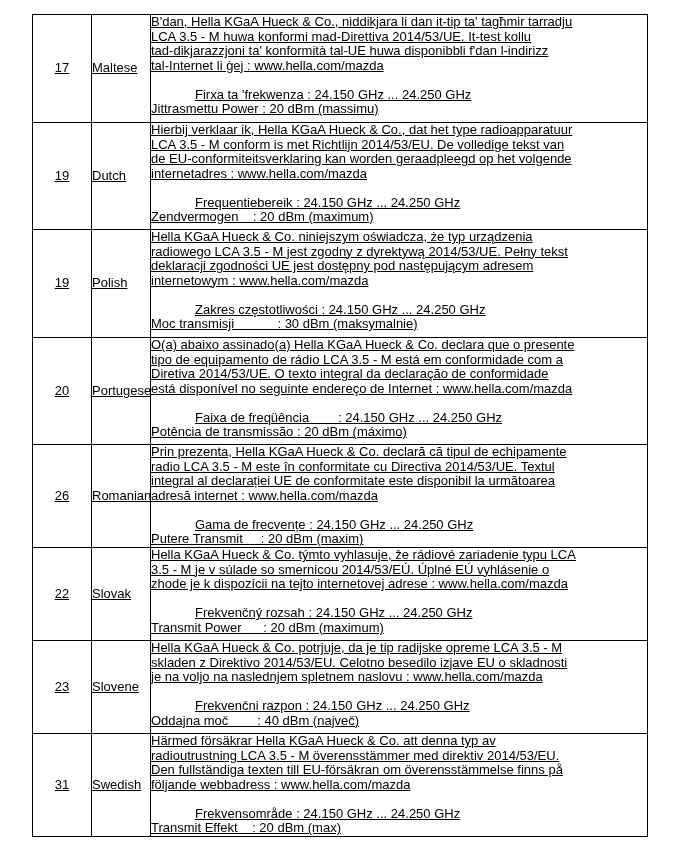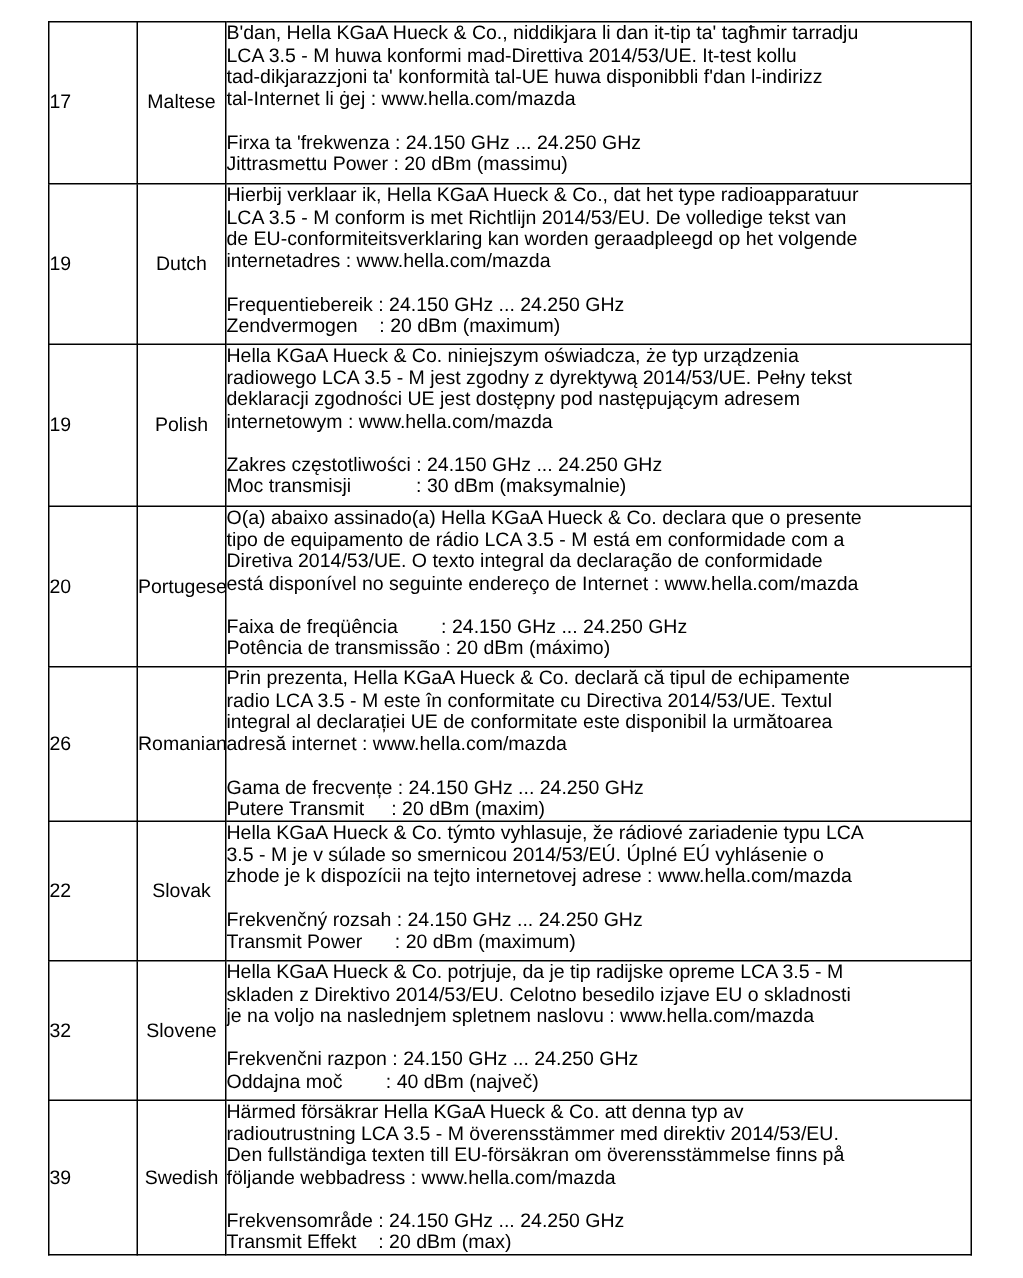--- a/index.html
+++ b/index.html
@@ -23,43 +23,46 @@
     border-collapse: collapse;
     table-layout: fixed;
   }
   table.conformity-table td {
     border: 1px solid #000000;
     color: #000000;
     font-size: 13px;
     line-height: 14.5px;
     padding: 0;
     overflow: hidden;
+    text-decoration: underline;
   }
   td.num-cell {
+    text-align: center;
     vertical-align: middle;
     font-size: 13px;
   }
   td.lang-cell {
-    text-align: center;
+    text-align: left;
     vertical-align: middle;
     padding-left: 3px;
     font-size: 12.5px;
     white-space: nowrap;
     overflow: visible;
   }
   td.text-cell {
     vertical-align: top;
     padding: 1px 2px 0 2px;
     border-left: 2px solid #000000;
   }
   .decl-block, .freq-line, .power-line {
     white-space: pre;
   }
   .freq-line {
     margin-top: 14.5px;
+    margin-left: 44px;
   }
 </style>
 </head>
 <body>
 
 <div class="page">
   <table class="conformity-table">
     <colgroup>
       <col style="width:59px">
       <col style="width:59px">
@@ -138,33 +141,33 @@
       <td class="text-cell">
         <div class="decl-block">Hella KGaA Hueck &amp; Co. týmto vyhlasuje, že rádiové zariadenie typu LCA
 3.5 - M je v súlade so smernicou 2014/53/EÚ. Úplné EÚ vyhlásenie o
 zhode je k dispozícii na tejto internetovej adrese : www.hella.com/mazda</div>
         <div class="freq-line">Frekvenčný rozsah : 24.150 GHz ... 24.250 GHz</div>
         <div class="power-line">Transmit Power      : 20 dBm (maximum)</div>
       </td>
     </tr>
 
     <tr style="height:93px">
-      <td class="num-cell">32</td>
+      <td class="num-cell">23</td>
       <td class="lang-cell">Slovene</td>
       <td class="text-cell">
         <div class="decl-block">Hella KGaA Hueck &amp; Co. potrjuje, da je tip radijske opreme LCA 3.5 - M
 skladen z Direktivo 2014/53/EU. Celotno besedilo izjave EU o skladnosti
 je na voljo na naslednjem spletnem naslovu : www.hella.com/mazda</div>
         <div class="freq-line">Frekvenčni razpon : 24.150 GHz ... 24.250 GHz</div>
         <div class="power-line">Oddajna moč        : 40 dBm (največ)</div>
       </td>
     </tr>
 
     <tr style="height:103px">
-      <td class="num-cell">39</td>
+      <td class="num-cell">31</td>
       <td class="lang-cell">Swedish</td>
       <td class="text-cell">
         <div class="decl-block">Härmed försäkrar Hella KGaA Hueck &amp; Co. att denna typ av
 radioutrustning LCA 3.5 - M överensstämmer med direktiv 2014/53/EU.
 Den fullständiga texten till EU-försäkran om överensstämmelse finns på
 följande webbadress : www.hella.com/mazda</div>
         <div class="freq-line">Frekvensområde : 24.150 GHz ... 24.250 GHz</div>
         <div class="power-line">Transmit Effekt    : 20 dBm (max)</div>
       </td>
     </tr>

